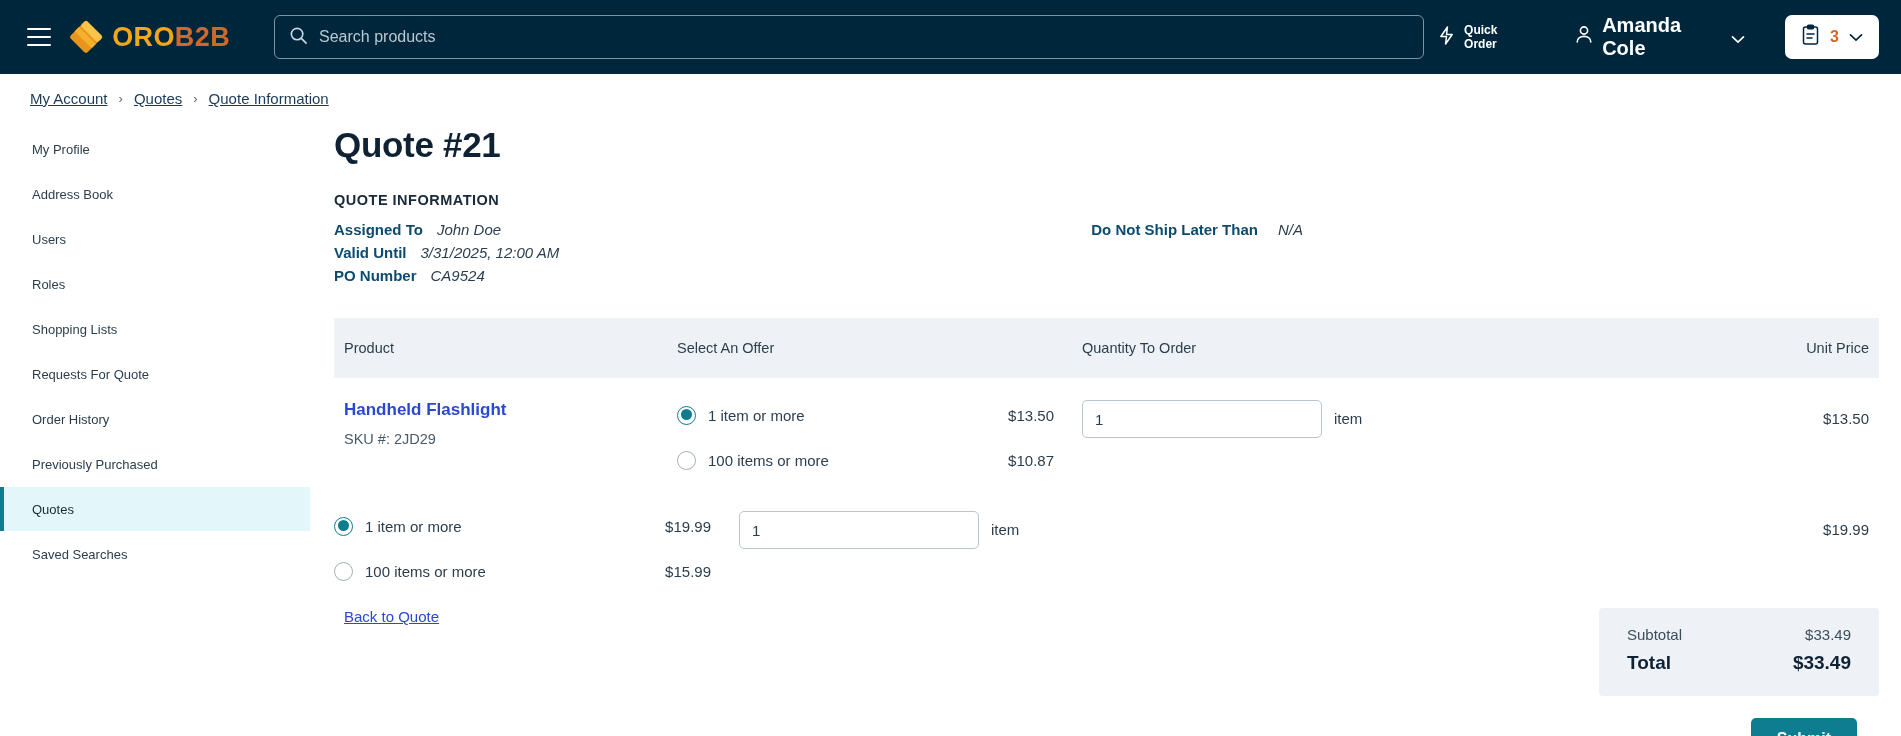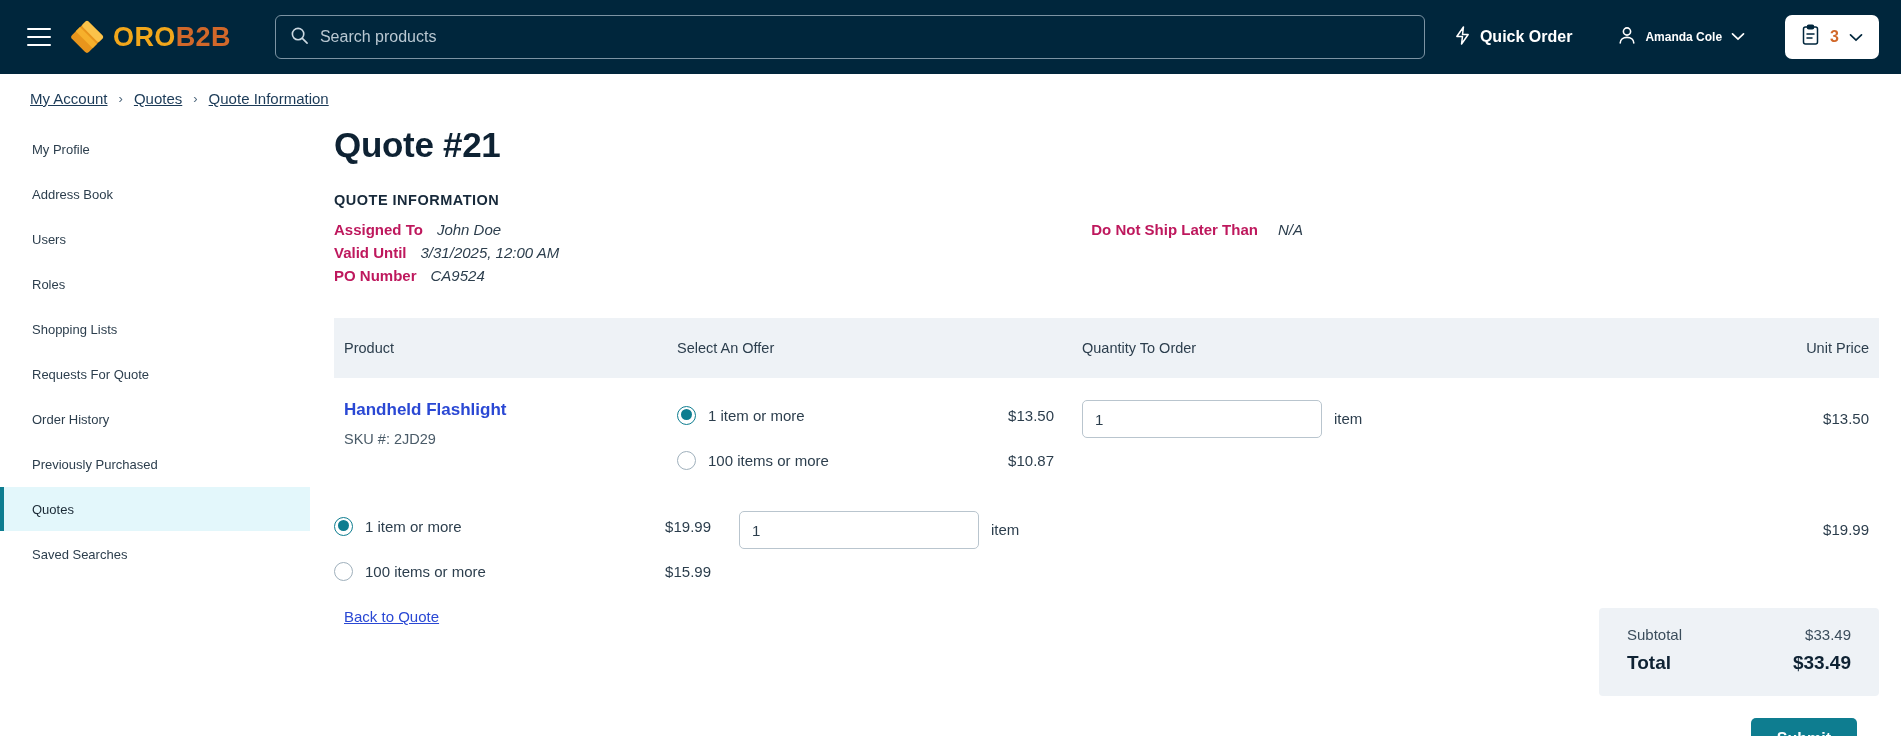--- a/index.html
+++ b/index.html
@@ -65,26 +65,26 @@
     font-size: 16px;
     font-family: "Liberation Sans", sans-serif;
   }
   .search-input::placeholder { color: #b9c8d2; }
 
   .hdr-right {
     display: flex; align-items: center; margin-left: auto; gap: 0;
   }
   .quick-order {
     display: flex; align-items: center; gap: 9px;
-    color: #ffffff; font-size: 16px; font-weight: bold;
+    color: #ffffff; font-size: 12px; font-weight: bold;
     cursor: pointer; padding: 8px 14px;
   }
   .user-menu {
     display: flex; align-items: center; gap: 9px;
-    color: #ffffff; font-size: 12px; font-weight: bold;
+    color: #ffffff; font-size: 20px; font-weight: bold;
     cursor: pointer; padding: 8px 14px; margin-left: 18px;
   }
   .cart-btn {
     display: flex; align-items: center; gap: 10px;
     background: #ffffff; color: #00263c;
     border-radius: 7px; padding: 9px 16px;
     margin-left: 26px; cursor: pointer;
   }
   .cart-count { font-size: 16px; font-weight: bold; color: #d1682a; }
 
@@ -127,21 +127,21 @@
   .section-label {
     font-size: 14.5px; font-weight: bold; letter-spacing: .5px;
     color: #17293a;
     margin-bottom: 13px;
   }
 
   .info-grid { display: flex; margin-bottom: 28px; }
   .info-col { }
   .info-col.right { margin-left: 532px; }
   .info-row { display: flex; align-items: baseline; margin-bottom: 6px; font-size: 15px; }
-  .info-key { font-weight: bold; color: #be185d; }
+  .info-key { font-weight: bold; color: #0c4a6e; }
   .info-val { font-style: italic; color: #2c3e4d; margin-left: 14px; }
   .info-col.right .info-val { margin-left: 20px; }
 
   
   .tbl { width: 100%; }
   .tbl-head {
     background: #eef2f6;
     display: flex; align-items: center;
     height: 60px;
     font-size: 14.5px;

